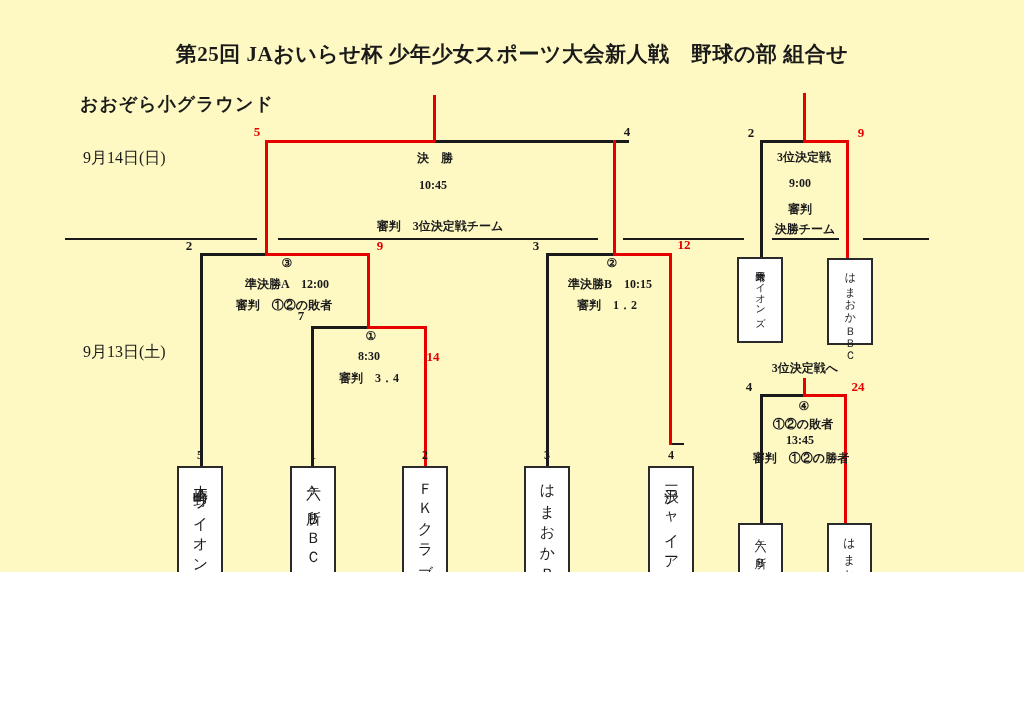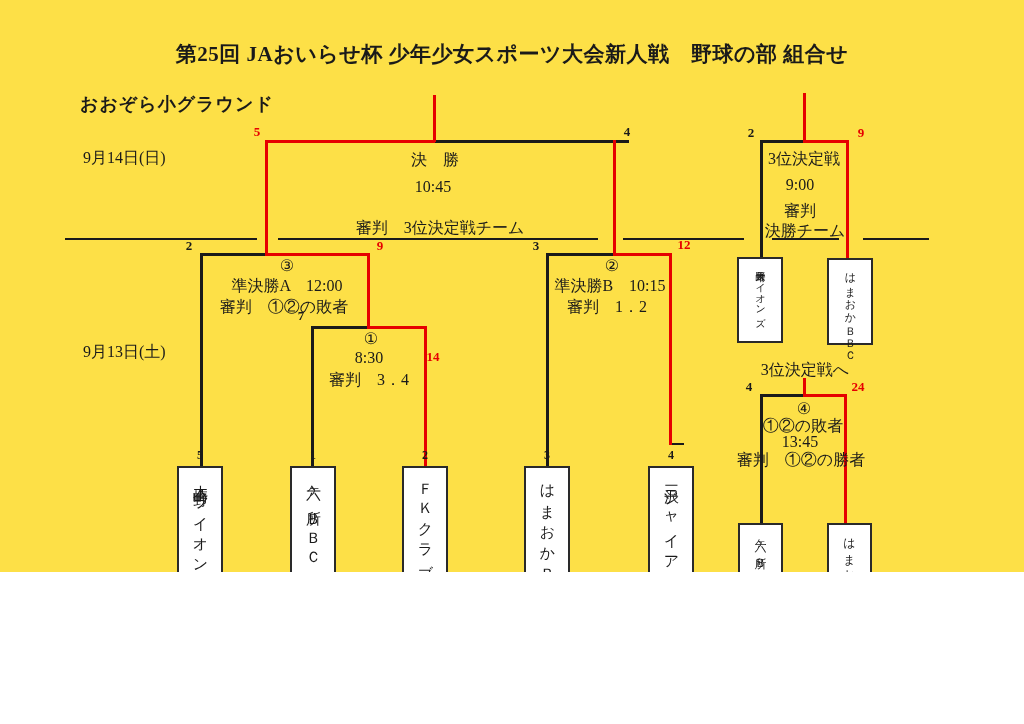--- a/index.html
+++ b/index.html
@@ -1,25 +1,25 @@
 <!DOCTYPE html>
 <html style="--win-color: #e60000; --line-color: #1a1a1a;"><head>
 <meta charset="utf-8">
 <style>
   html,body{margin:0;padding:0;background:#fff;}
   .canvas{
-    position:relative;width:1024px;height:572px;background:#fde047;overflow:hidden;
+    position:relative;width:1024px;height:572px;background:#fef9c3;overflow:hidden;
     font-family:"Liberation Serif","DejaVu Serif",serif;color:#1a1a1a;
   }
   .abs{position:absolute;}
   .ctr{transform:translateX(-50%);white-space:nowrap;}
   .title{width:100%;text-align:center;font-weight:bold;font-size:21px;letter-spacing:0.5px;}
   .venue{font-weight:bold;font-size:18px;letter-spacing:1px;}
   .date{font-size:16px;}
-  .lbl{font-size:16px;}
+  .lbl{font-size:12px;font-weight:bold;}
   .score{font-weight:bold;font-size:13px;}
   .seed{font-weight:bold;font-size:12px;}
   .red{color:var(--win-color,#e60000);}
   .teambox{
     border:2px solid #2a2a2a;background:#fff;display:flex;
     justify-content:center;align-items:flex-start;box-sizing:border-box;padding-top:5px;
   }
   .vtext{
     writing-mode:vertical-rl;text-orientation:upright;line-height:1;white-space:nowrap;
   }

